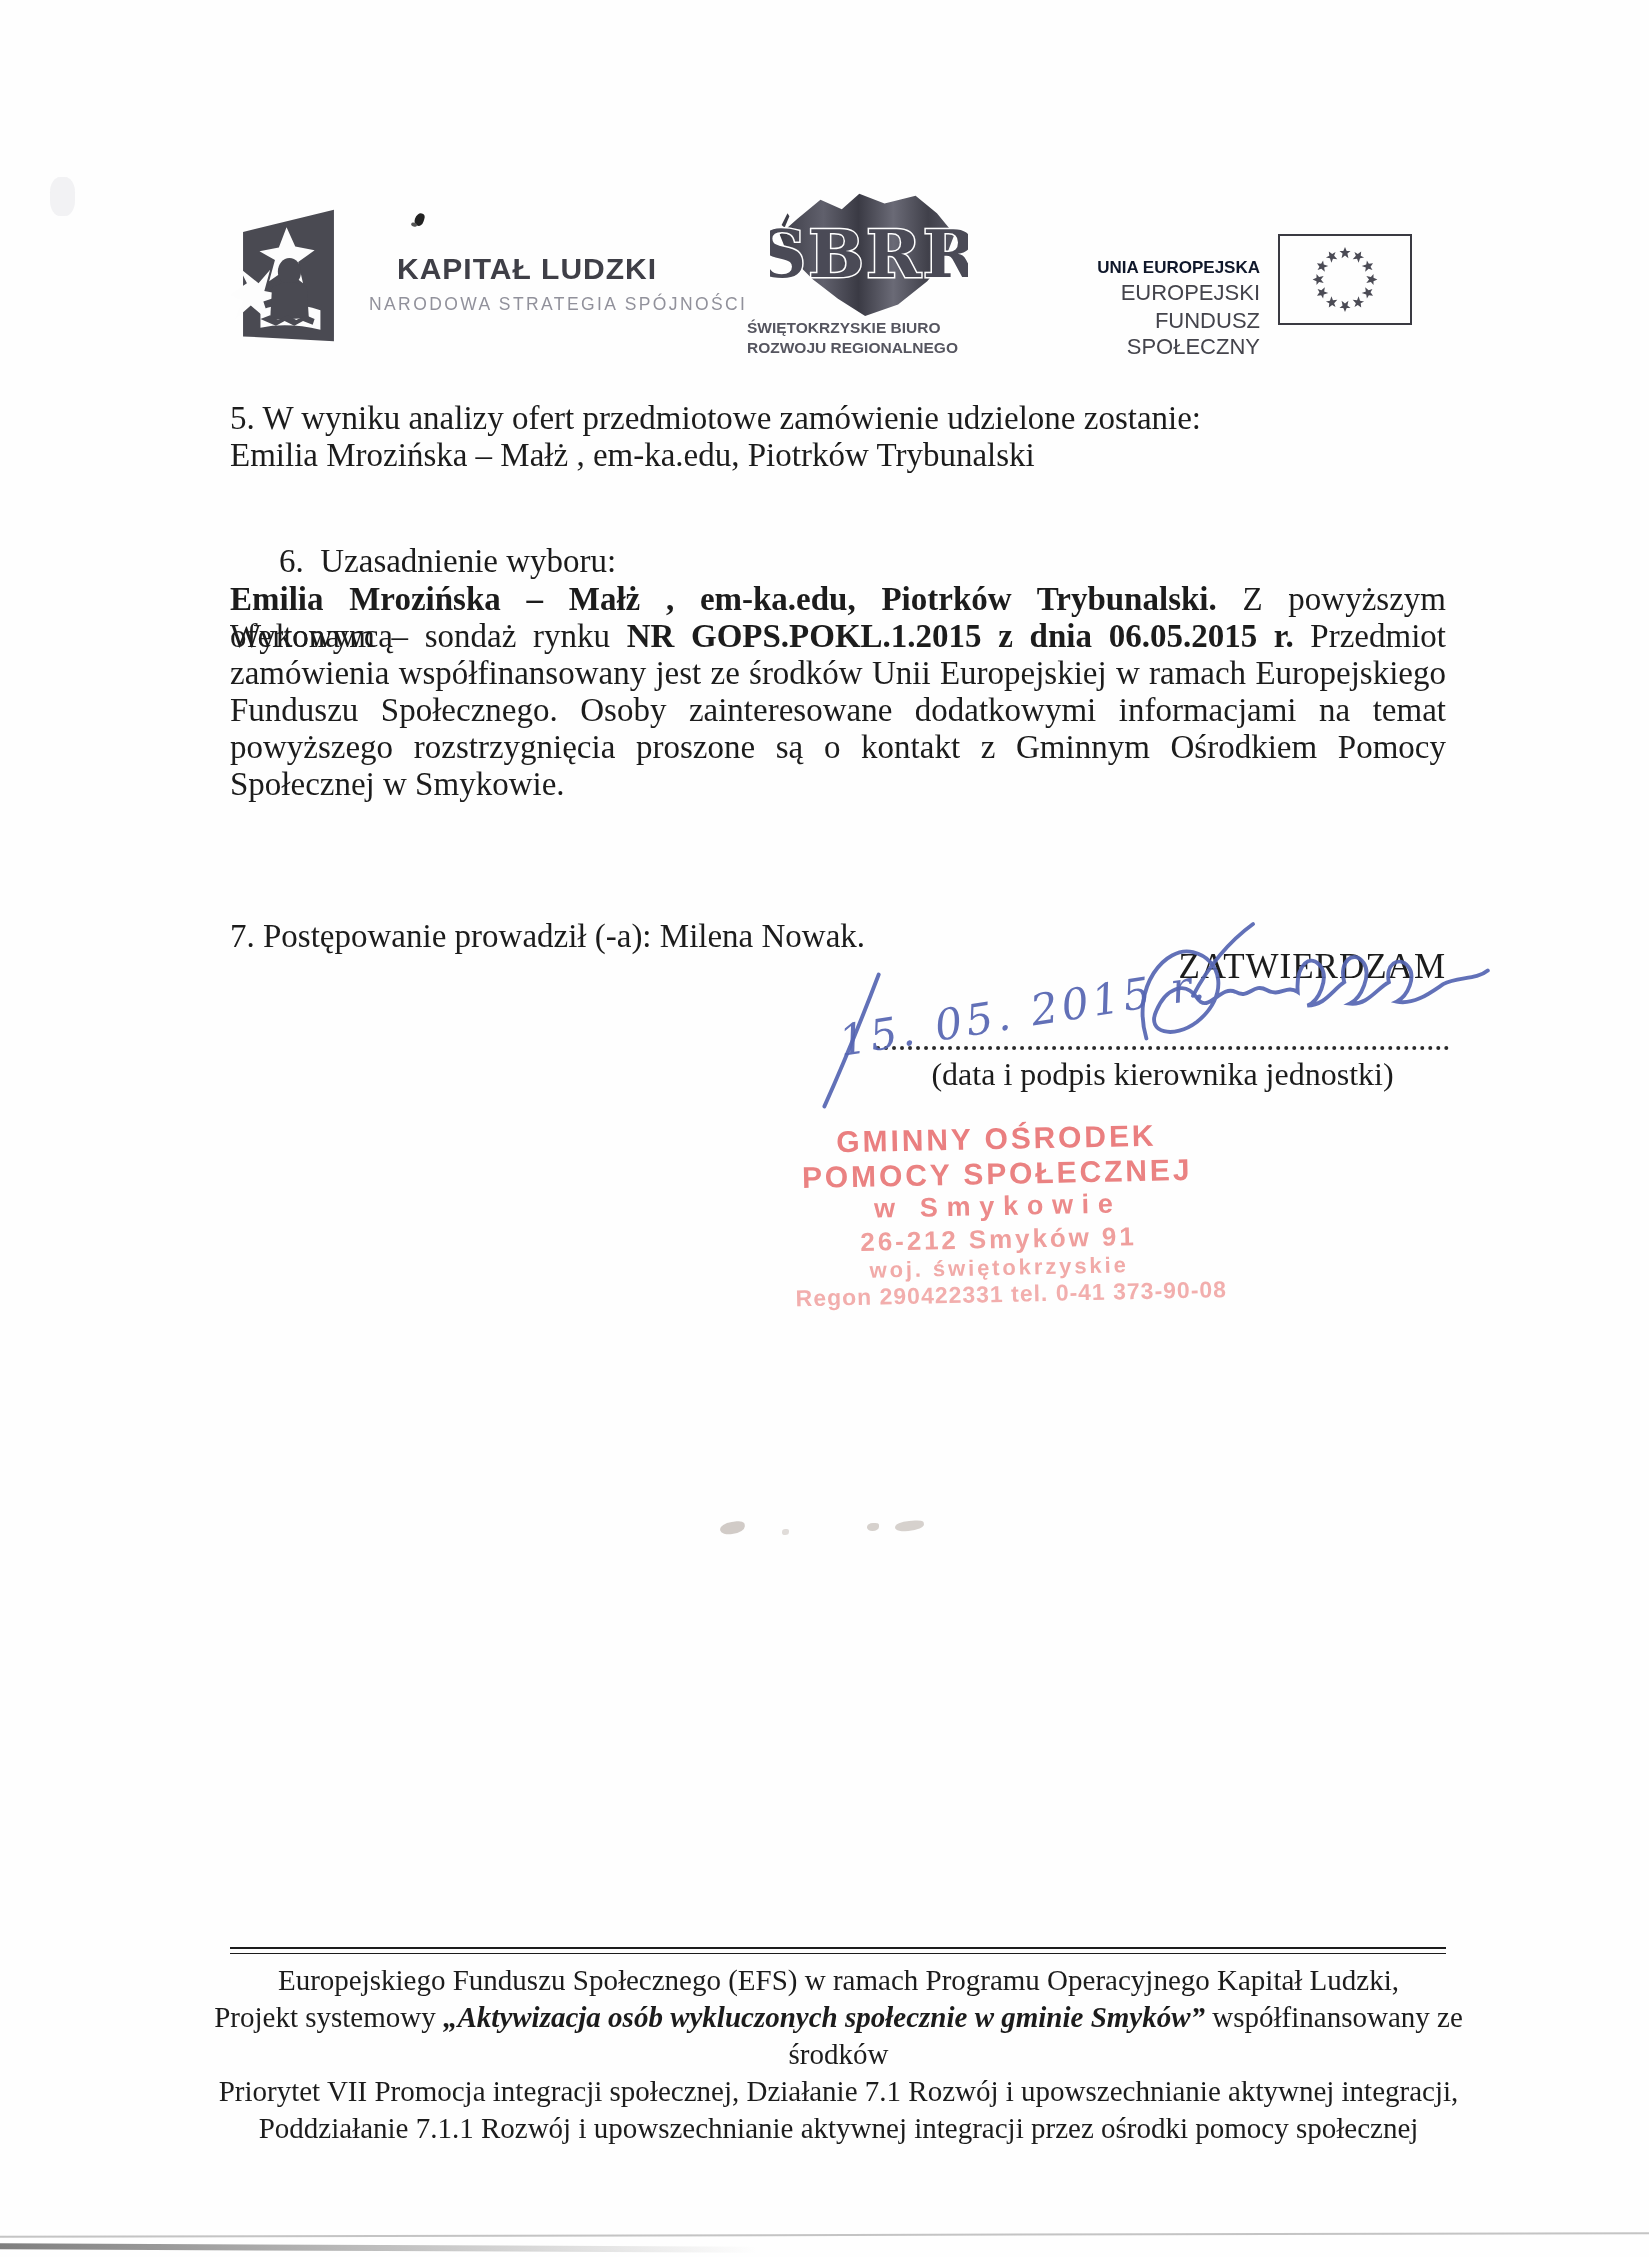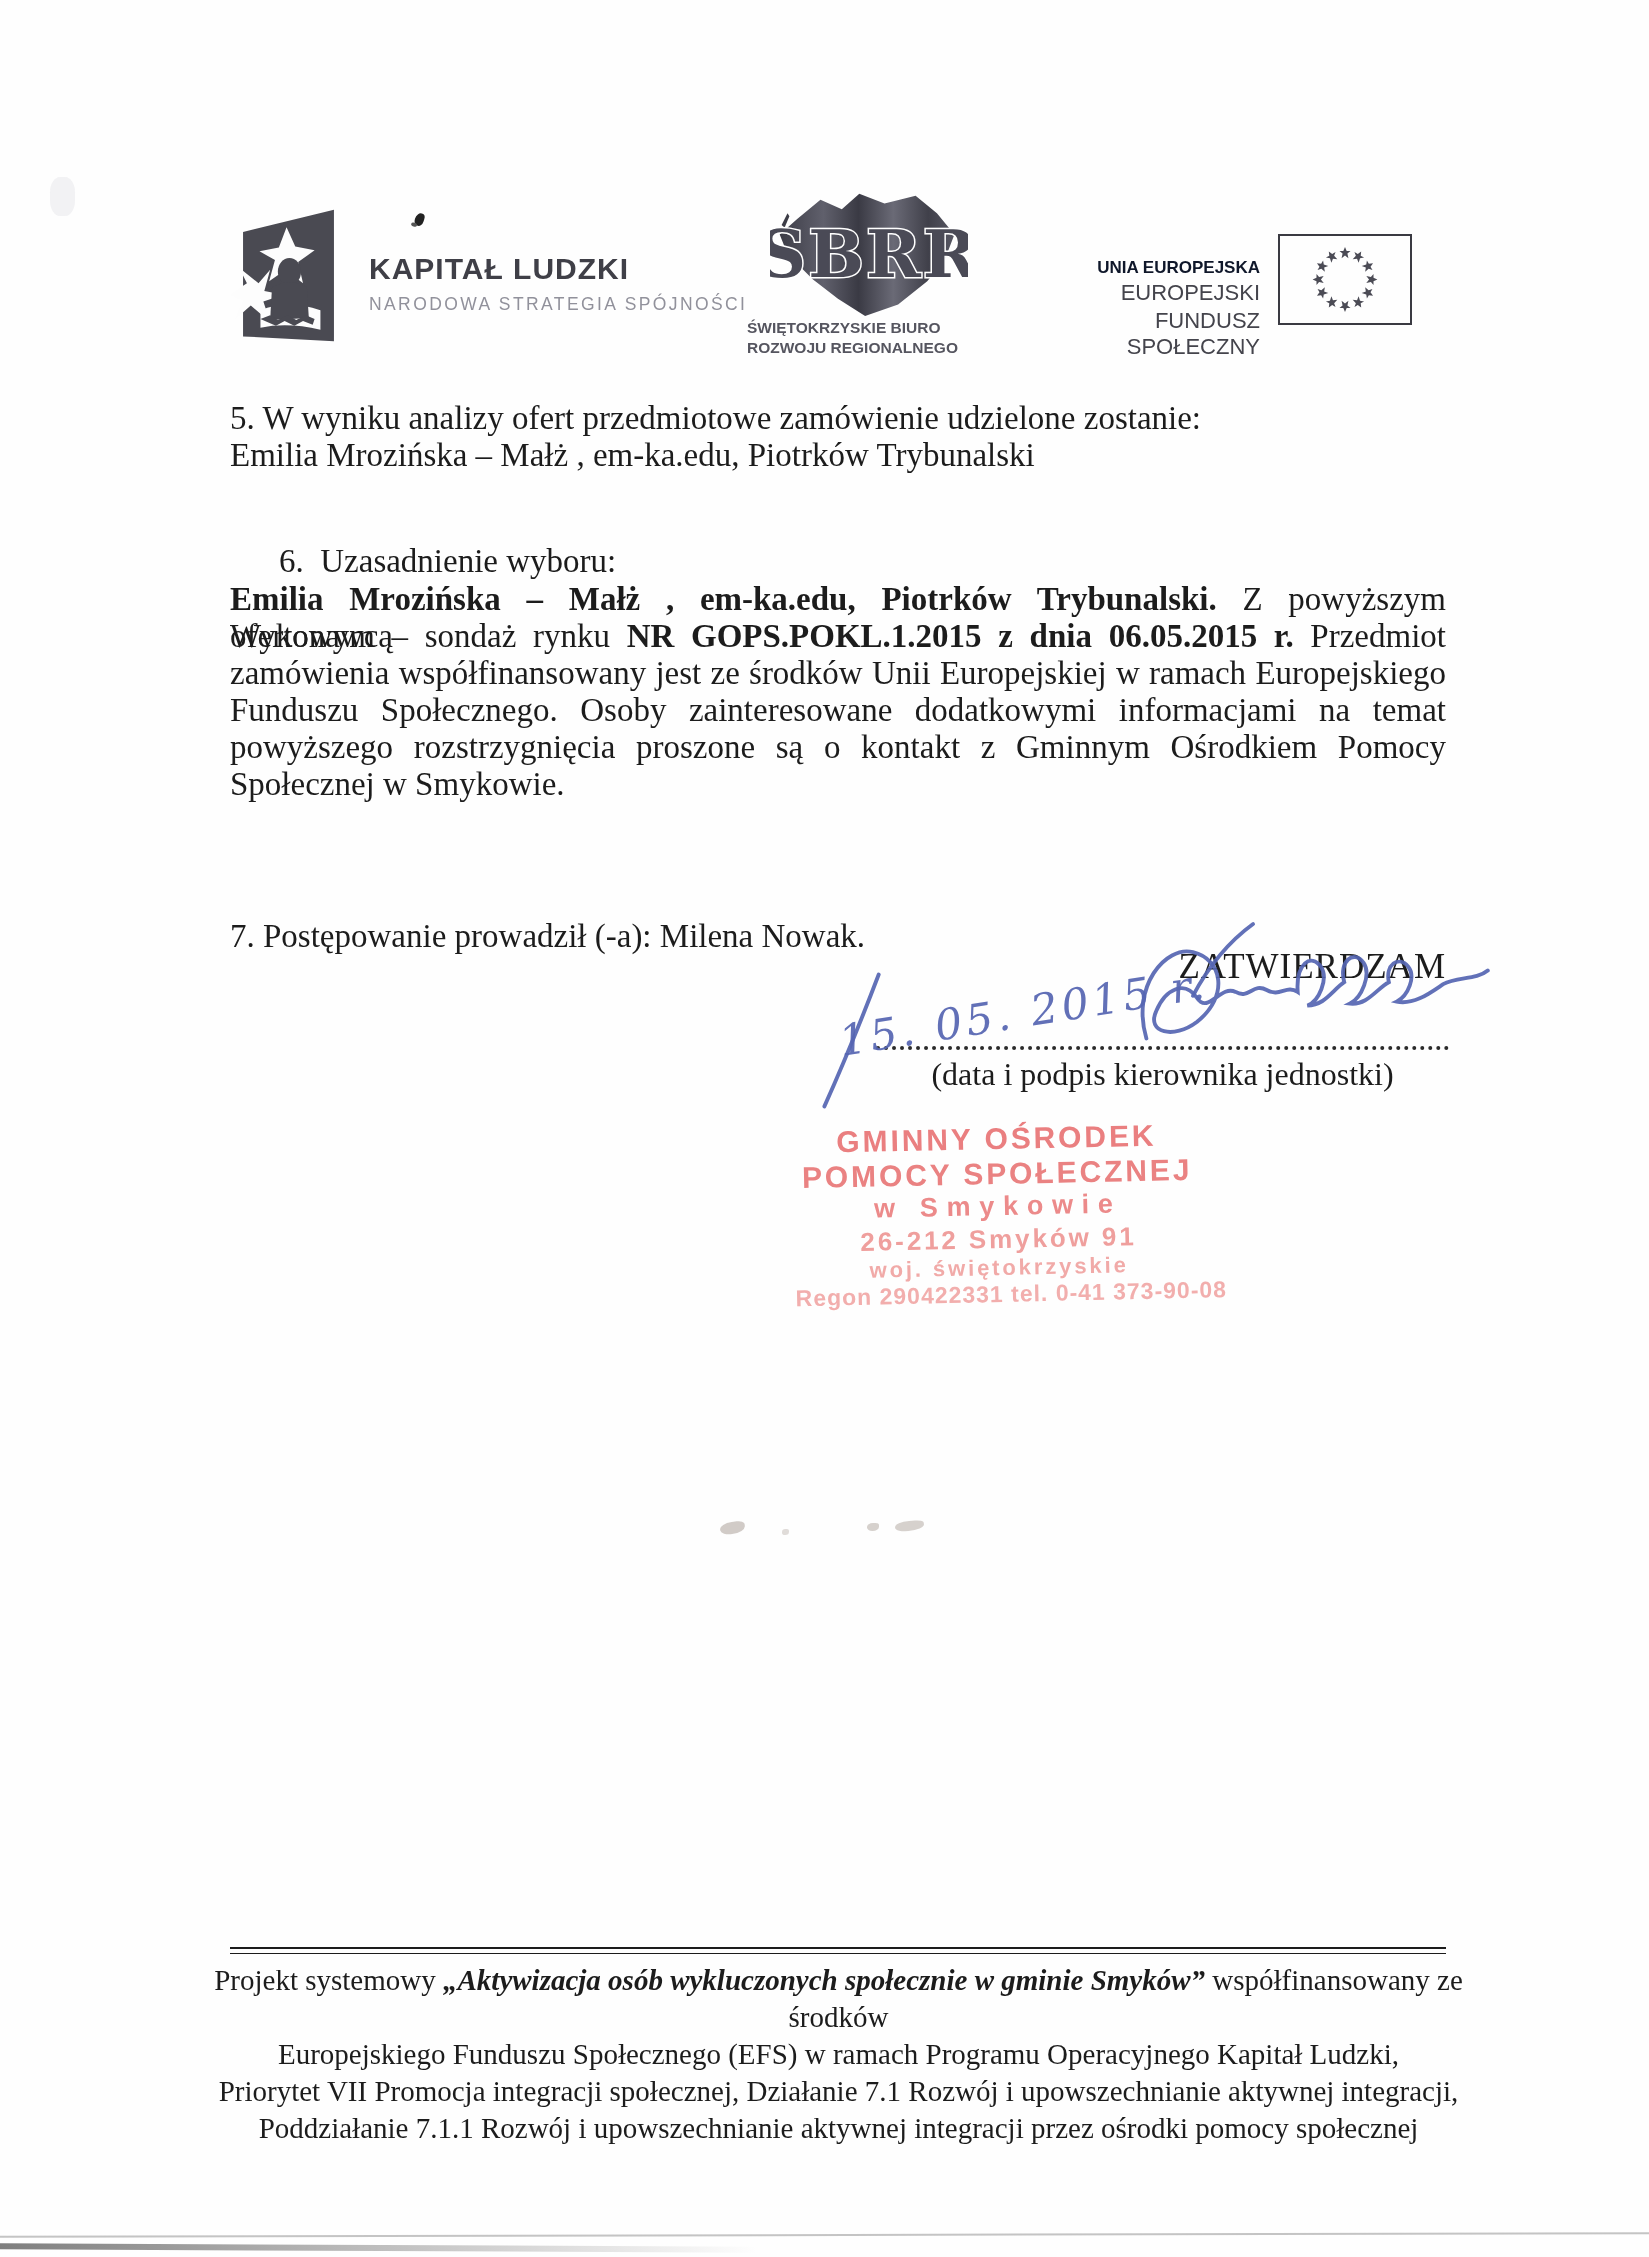--- a/index.html
+++ b/index.html
@@ -6,21 +6,21 @@
   #page{
     position:relative;width:1650px;height:2257px;margin:0 auto;
     background:#fefefe;overflow:hidden;
     font-family:"Liberation Serif","DejaVu Serif",serif;color:#1c1c1c;
   }
   
   .hdr{position:absolute;}
   #kl-flag{left:231px;top:202px;}
   #kl-text{left:369px;top:252px;}
   #kl-title{font-family:"Liberation Sans","DejaVu Sans",sans-serif;font-weight:bold;
-    font-size:30px;letter-spacing:1px;color:#3f3f47;}
+    font-size:30px;letter-spacing:1px;color:#3f3f47;margin-left:28px;}
   #kl-sub{font-family:"Liberation Sans","DejaVu Sans",sans-serif;font-size:17.5px;
     letter-spacing:2.4px;color:#91919b;margin-top:7.8px;text-align:right;}
   #speck{position:absolute;left:415px;top:213px;width:8.7px;height:12.6px;background:#222;
     border-radius:60% 40% 50% 50%;transform:rotate(18deg);}
   #speck:after{content:"";position:absolute;left:-1.9px;top:10.7px;width:5.8px;height:3.9px;background:#555;border-radius:50%;}
   #sbrr{left:770px;top:188px;}
   #sbrr-sub{position:absolute;left:747px;top:318px;width:243px;text-align:left;
     font-family:"Liberation Sans","DejaVu Sans",sans-serif;font-weight:bold;
     font-size:15.5px;line-height:20.4px;color:#55555f;}
   #eu-text{left:1019px;top:246px;width:241px;text-align:right;
@@ -200,22 +200,22 @@
     </div>
 
   <div id="sm1" class="smudge"></div>
   <div id="sm2" class="smudge"></div>
   <div id="sm3" class="smudge"></div>
   <div id="sm4" class="smudge"></div>
   <div id="fold1"></div>
 
   <div id="footer-rule"></div>
   <div id="footer">
+      <div class="tline"><span>Europejskiego Funduszu Społecznego (EFS) w ramach Programu Operacyjnego Kapitał Ludzki,</span></div>
       <div class="tline"><span>Projekt systemowy </span><span class="seg-bolditalic">„Aktywizacja osób wykluczonych społecznie w gminie Smyków”</span><span> współfinansowany ze środków</span></div>
-      <div class="tline"><span>Europejskiego Funduszu Społecznego (EFS) w ramach Programu Operacyjnego Kapitał Ludzki,</span></div>
       <div class="tline"><span>Priorytet VII Promocja integracji społecznej, Działanie 7.1 Rozwój i upowszechnianie aktywnej integracji,</span></div>
       <div class="tline"><span>Poddziałanie 7.1.1 Rozwój i upowszechnianie aktywnej integracji przez ośrodki pomocy społecznej</span></div>
     </div>
 
   <div id="edge1"></div>
   <div id="edge2"></div>
 </div>
 
 
 </body></html>

